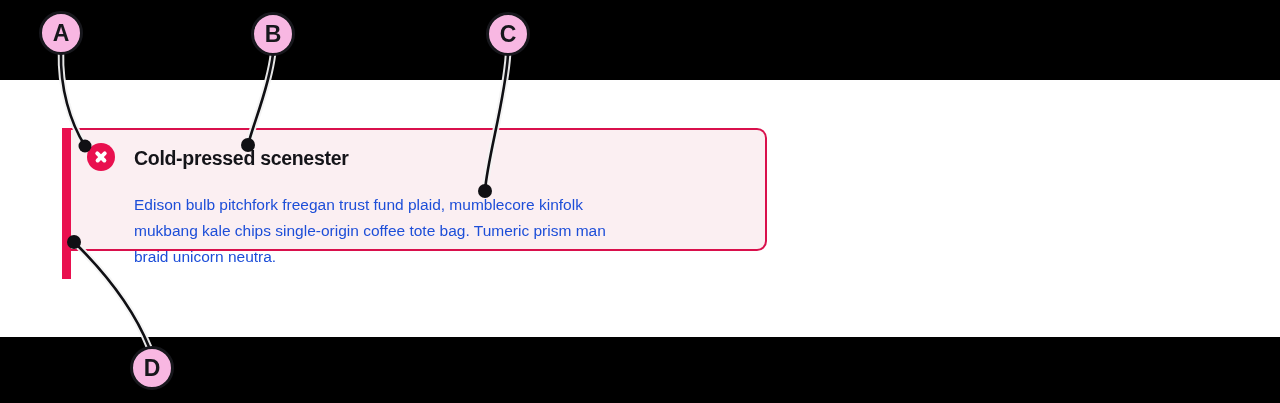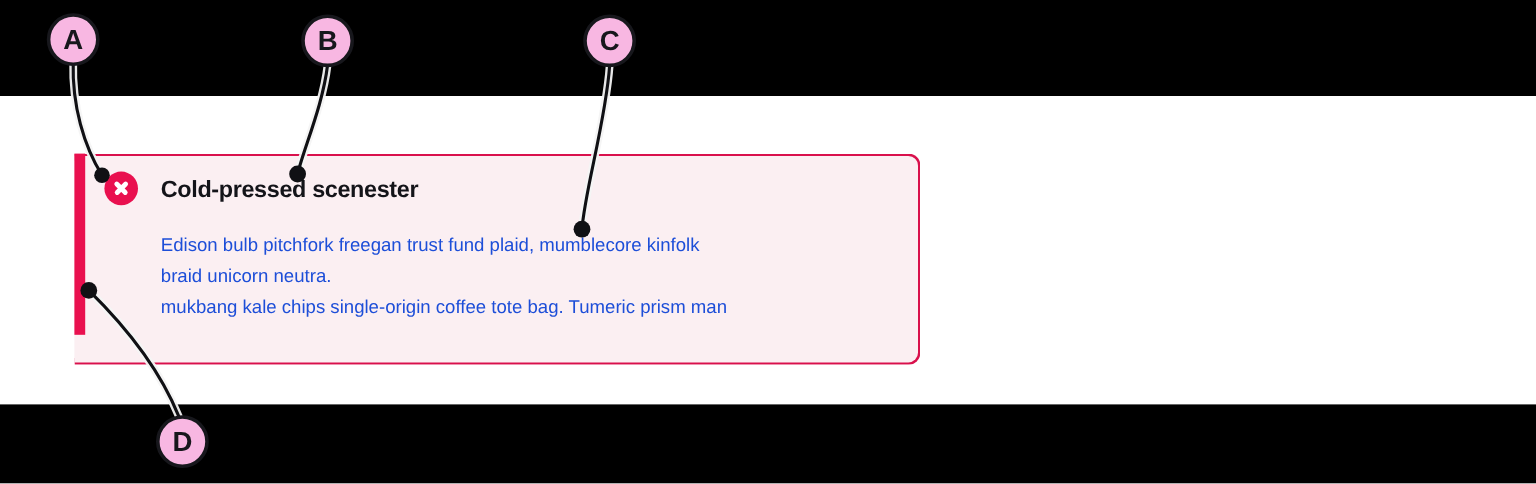--- a/index.html
+++ b/index.html
@@ -14,21 +14,21 @@
 
   
   .bar { position: absolute; left: 0; width: 1280px; background: #000000; }
   .bar-top { top: 0; height: 80px; }
   .bar-bottom { top: 337px; height: 66px; }
 
   
   .alert {
     position: absolute;
     left: 62px; top: 128px;
-    width: 705px; height: 176px;
+    width: 705px; height: 123px;
     background: #FBEFF2;
     border: 2px solid #D9104C;
     border-left: none;
     border-radius: 0 10px 10px 0;
     z-index: 1;
   }
   .alert-accent {
     position: absolute;
     left: 0; top: -2px;
     width: 9px; height: 151px;
@@ -106,22 +106,22 @@
 
 <div class="alert">
   <div class="alert-accent"></div>
   <div class="alert-icon">
     <span class="x-bar r1"></span>
     <span class="x-bar r2"></span>
   </div>
   <div class="alert-title">Cold-pressed scenester</div>
   <div class="alert-body">
     <div class="line">Edison bulb pitchfork freegan trust fund plaid, mumblecore kinfolk</div>
+    <div class="line">mukbang kale chips single-origin coffee tote bag. Tumeric prism man</div>
     <div class="line">braid unicorn neutra.</div>
-    <div class="line">mukbang kale chips single-origin coffee tote bag. Tumeric prism man</div>
   </div>
 </div>
 
 <svg class="connector-svg" viewBox="0 0 1280 403" xmlns="http://www.w3.org/2000/svg">
 
   <g fill="none" stroke="#F4F4F4" stroke-width="6.5" stroke-linecap="round" opacity="0.95">
     <path d="M 61 52 C 60 88, 70 122, 85 146"></path>
     <path d="M 273 54 C 269 88, 253 124, 248 145"></path>
     <path d="M 508 55 C 505 100, 487 160, 485 191"></path>
     <path d="M 74 242 Q 128 295, 149 347"></path>

